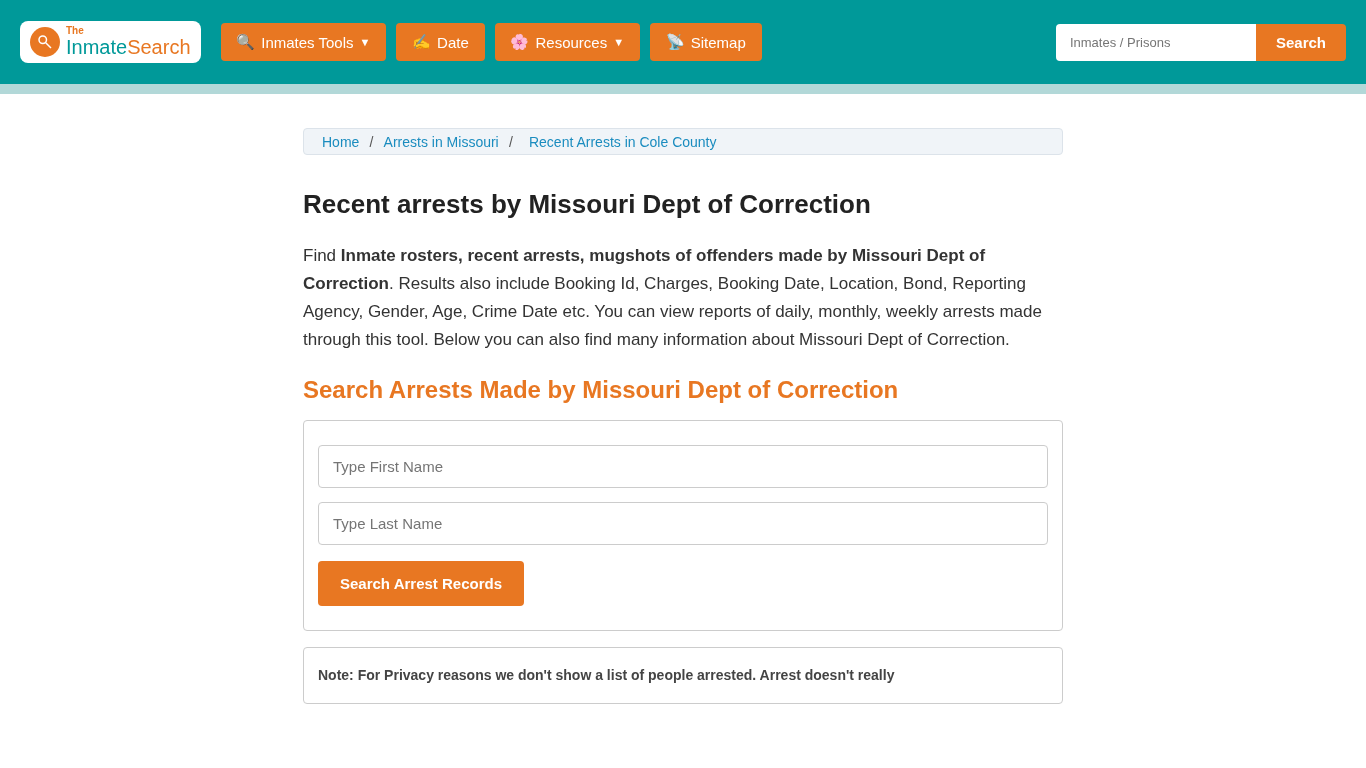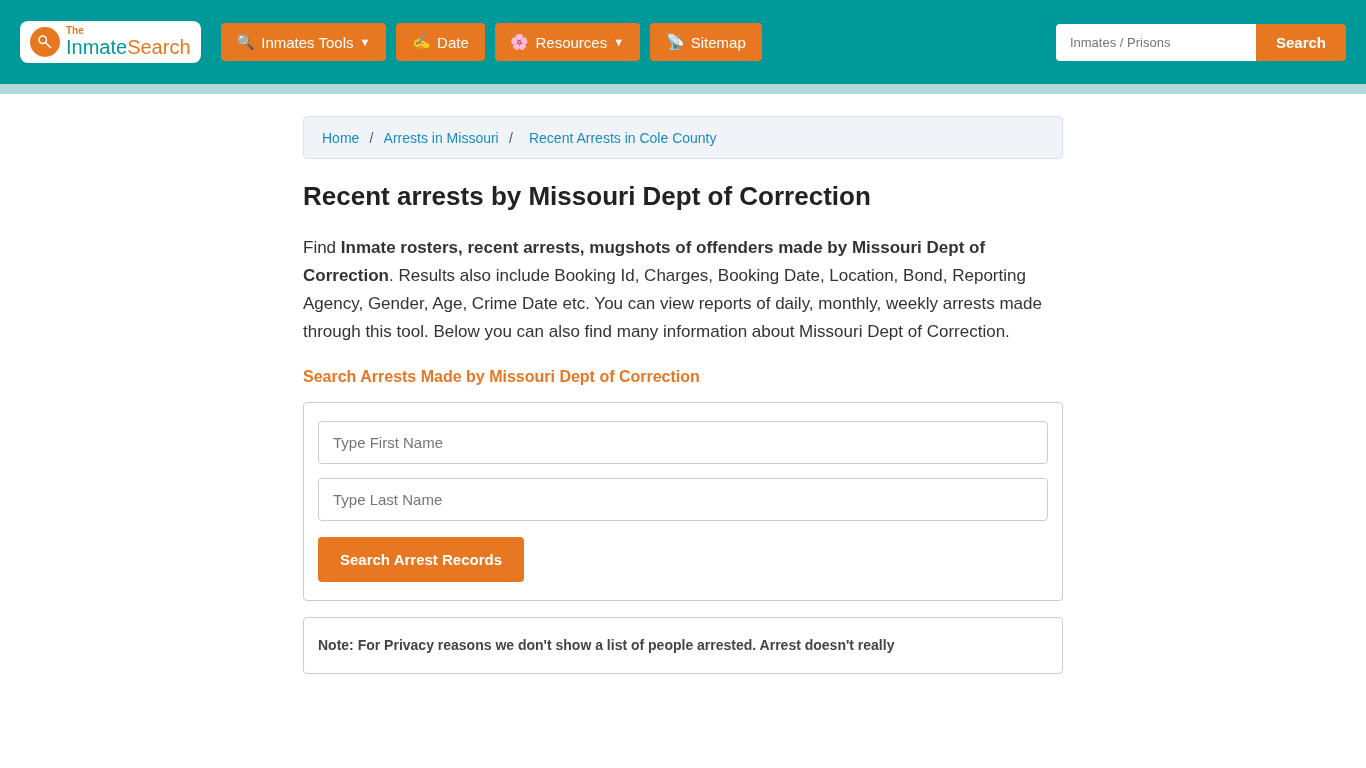--- a/index.html
+++ b/index.html
@@ -103,23 +103,23 @@
     
     .sub-strip {
       background: #b2d8d8;
       height: 10px;
     }
 
     
     .breadcrumb-area {
       background: #f0f4f8;
       border: 1px solid #dce3ea;
-      margin: 22px auto;
+      margin: 34px auto;
       max-width: 780px;
-      padding: 12px 18px;
+      padding: 4px 18px;
       border-radius: 4px;
     }
     .breadcrumb-area a {
       color: #1a8cbf;
       text-decoration: none;
       font-size: 14px;
     }
     .breadcrumb-area span {
       color: #555;
       font-size: 14px;
@@ -147,29 +147,29 @@
     .description {
       font-size: 17px;
       line-height: 1.65;
       color: #333;
       margin-bottom: 22px;
     }
     .description strong { font-weight: bold; }
 
     h2.search-heading {
       color: #e87722;
-      font-size: 16px;
+      font-size: 24px;
       font-weight: bold;
       margin-bottom: 16px;
     }
 
     .search-form {
       border: 1px solid #ccc;
       border-radius: 4px;
-      padding: 18px 14px;
+      padding: 24px 14px;
       margin-bottom: 16px;
     }
     .search-form input[type="text"] {
       width: 100%;
       padding: 12px 14px;
       border: 1px solid #ccc;
       border-radius: 4px;
       font-size: 15px;
       color: #888;
       margin-bottom: 14px;

